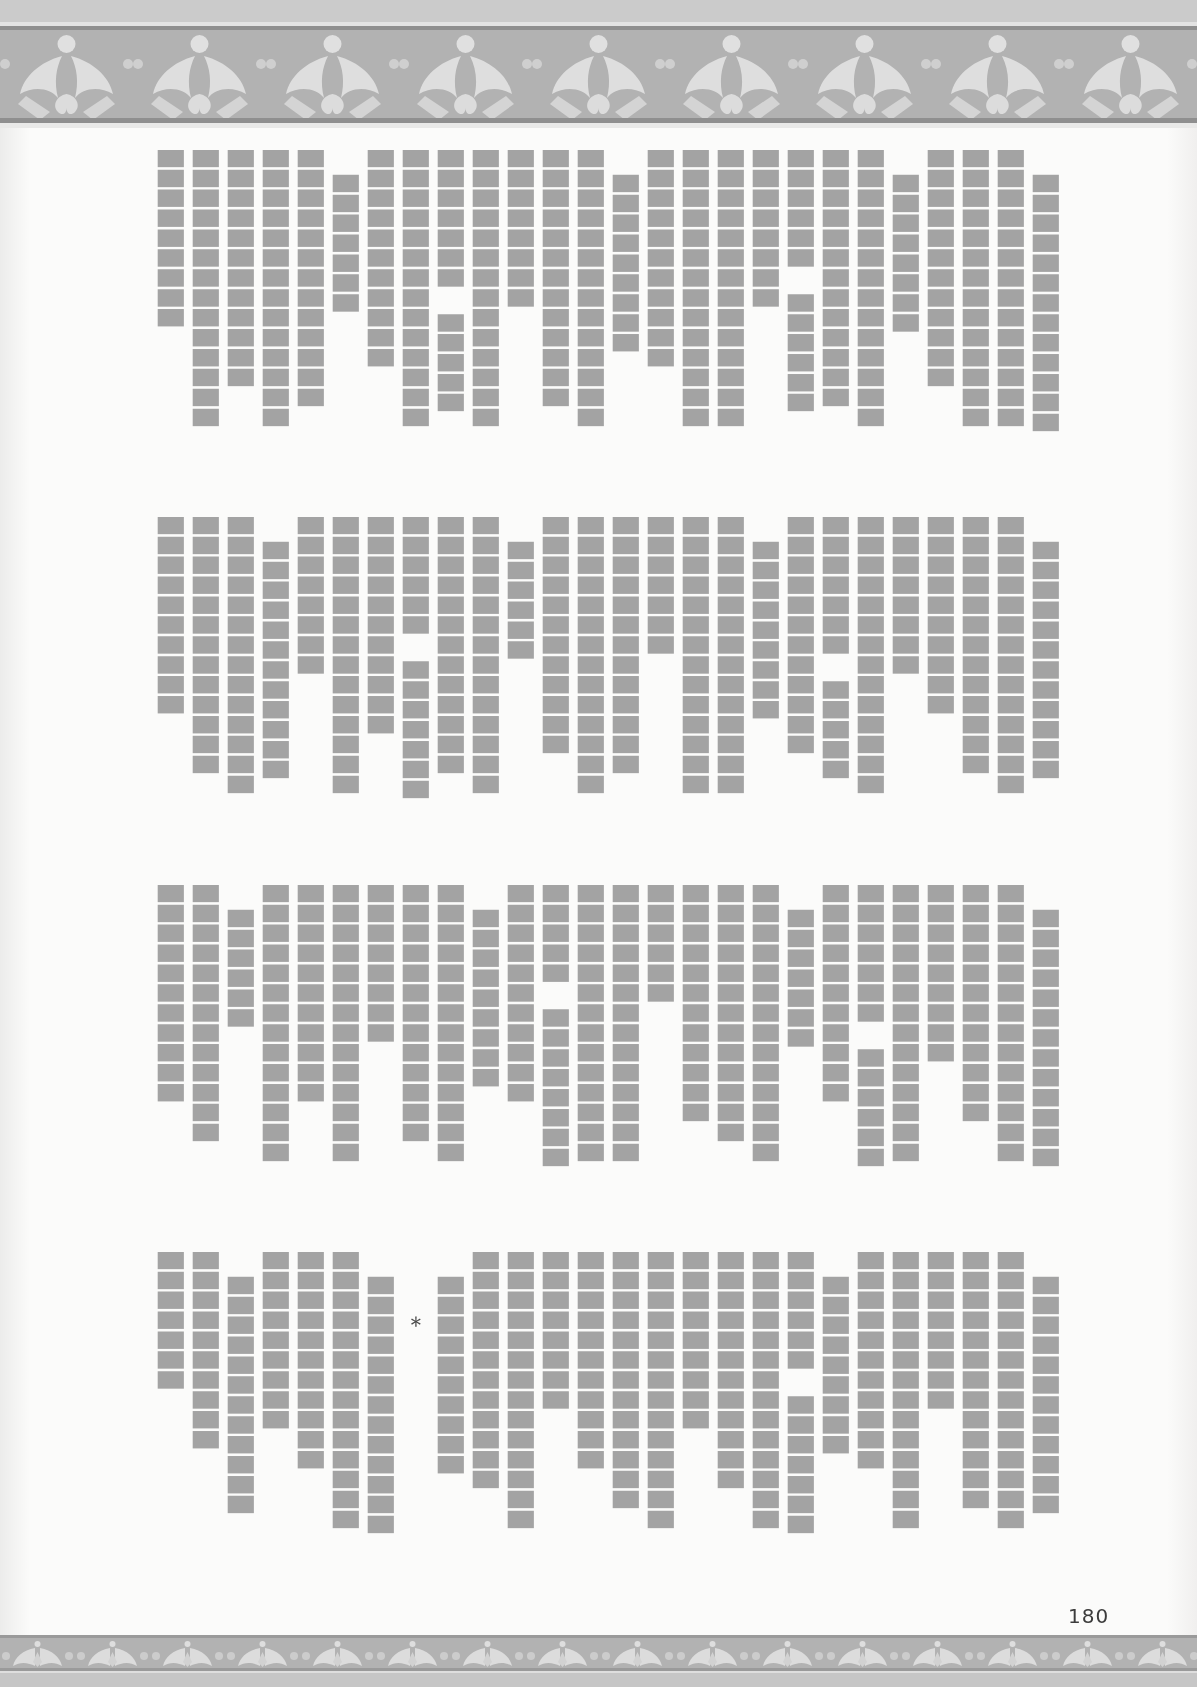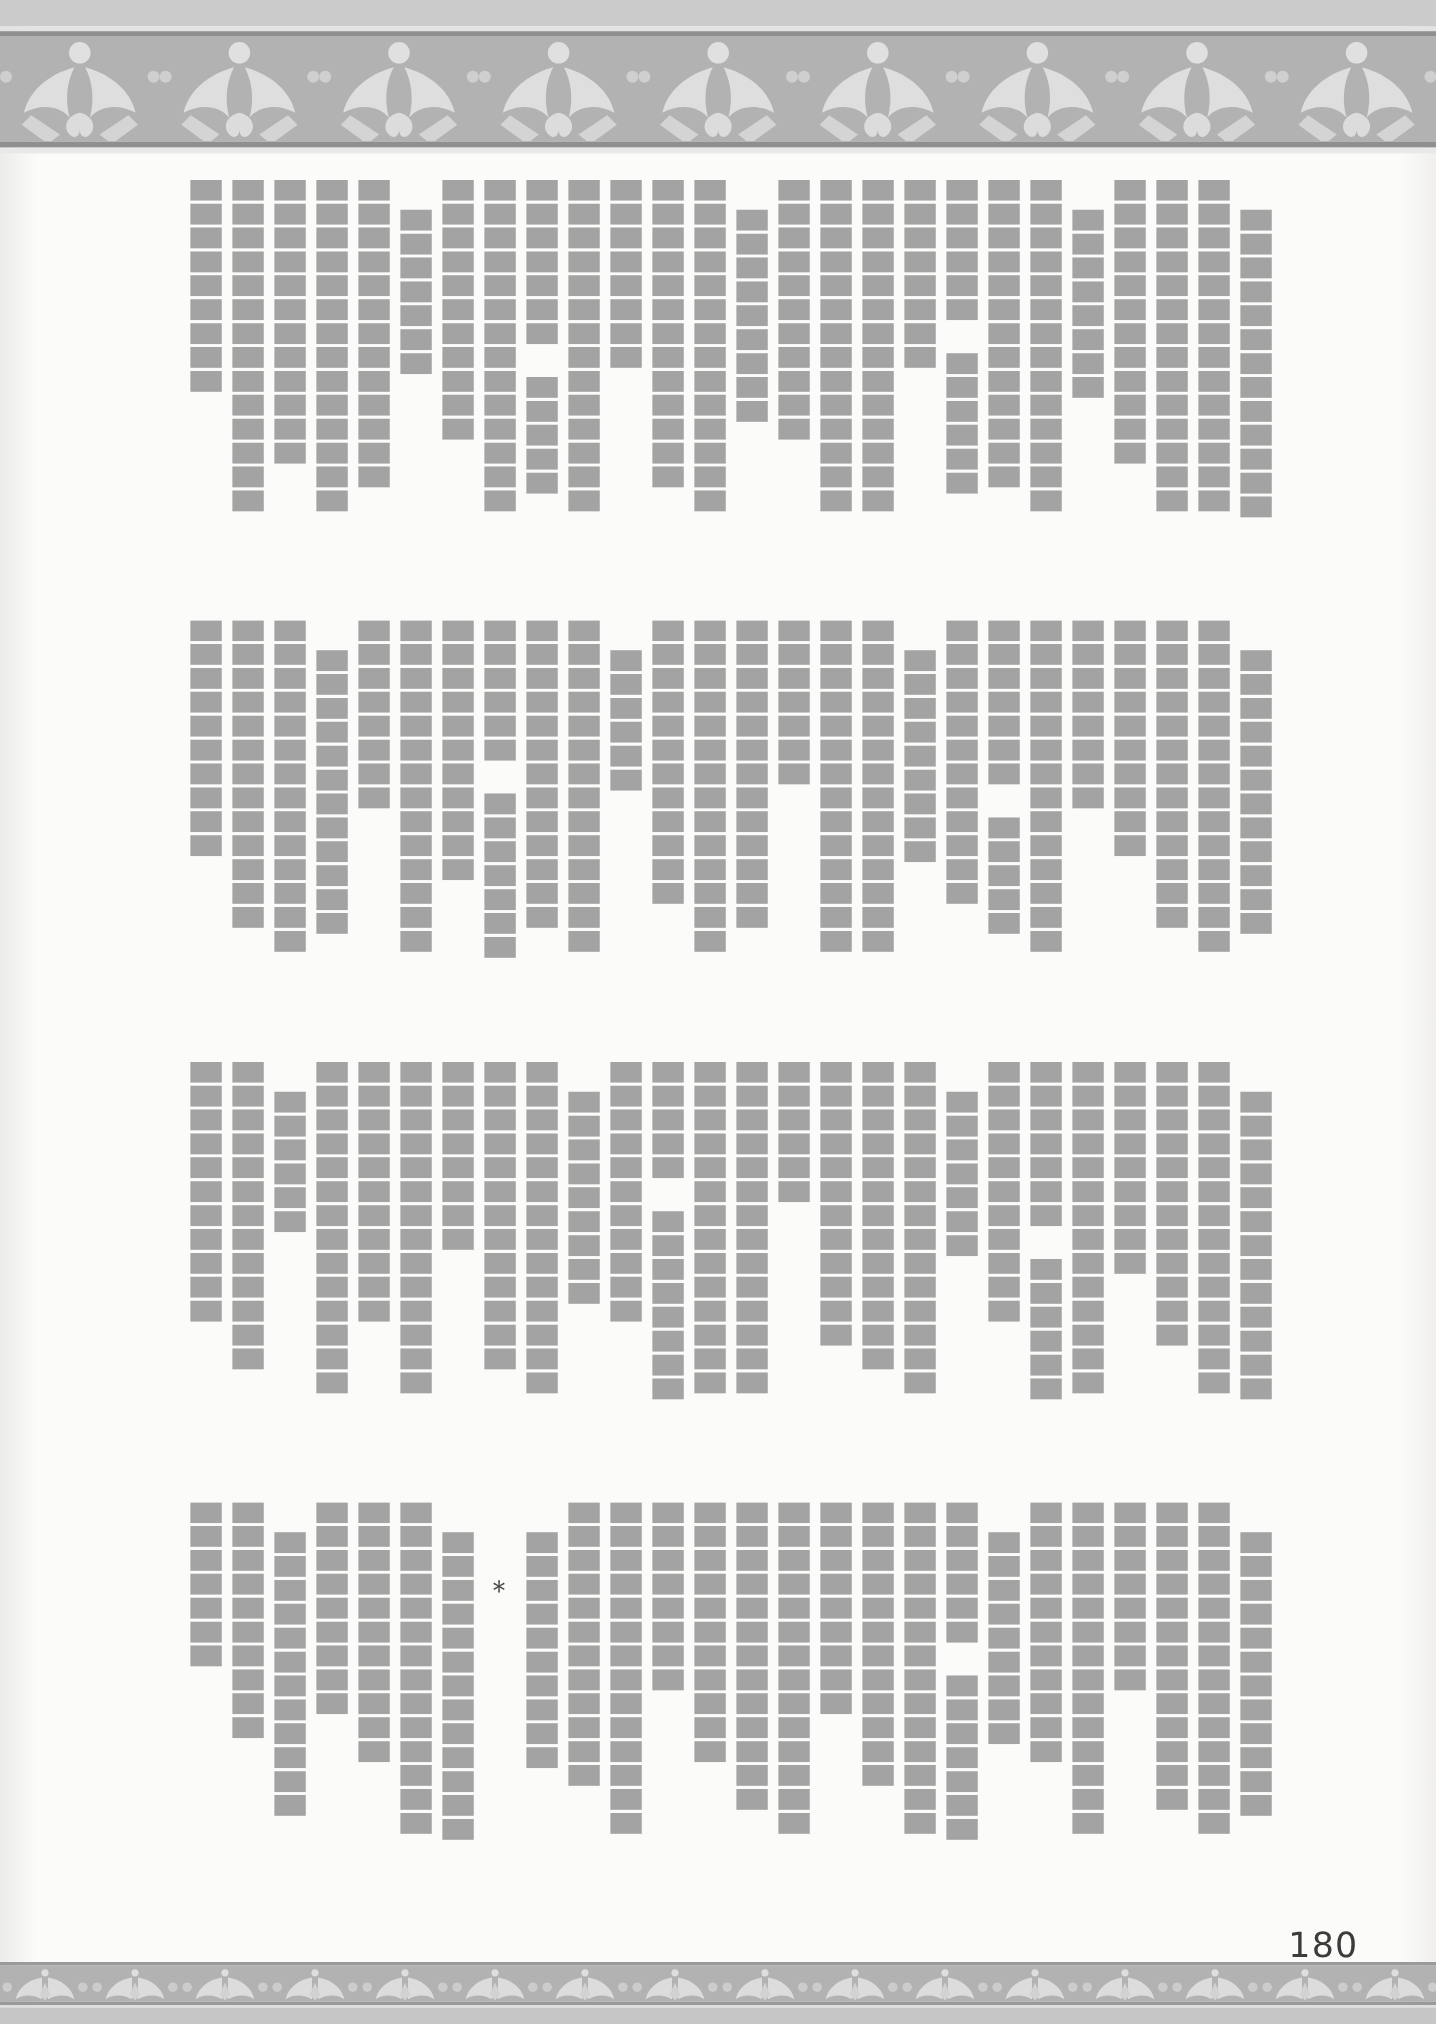--- a/index.html
+++ b/index.html
@@ -14,22 +14,22 @@
     position:absolute;top:150px;left:133px;width:930px;height:1450px;
     display:flex;flex-direction:column;justify-content:space-between;
   }
   .band{
     writing-mode:vertical-rl;height:348px;width:100%;
     font-size:22px;color:#a3a3a3;overflow:hidden;
   }
   .tcol{line-height:35px;letter-spacing:3px;}
   .tcol.divider{color:#4a4a4a;font-size:24px;letter-spacing:0;}
   .page-number{
-    position:absolute;top:1604px;left:1068px;width:64px;text-align:right;
-    font-size:29px;color:#3c3c3c;letter-spacing:1px;
+    position:absolute;top:1604px;left:1068px;width:64px;text-align:left;
+    font-size:20px;color:#3c3c3c;letter-spacing:1px;
   }
 </style>
 </head>
 <body>
 
 <div class="page">
 
   <div class="top-ornament">
     <svg width="1197" height="128">
       <defs>

